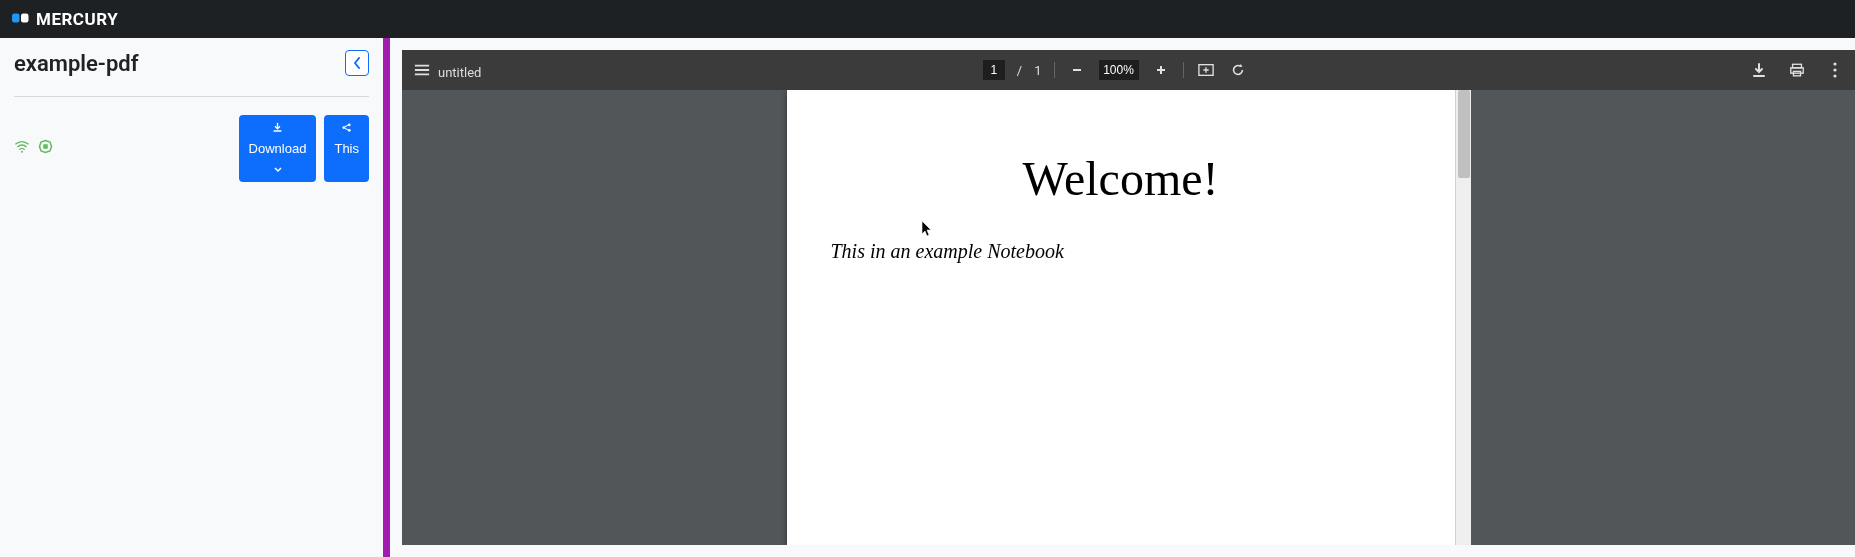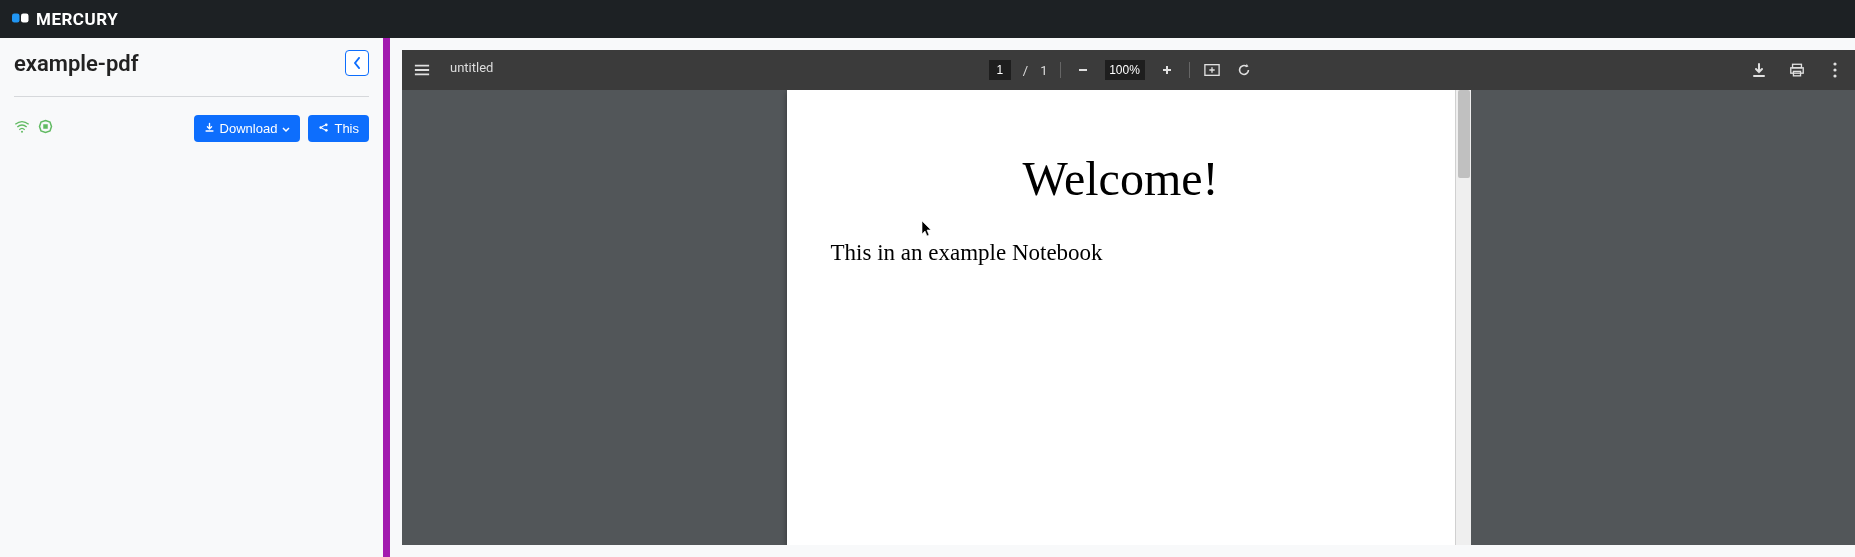--- a/index.html
+++ b/index.html
@@ -77,20 +77,21 @@
     background: #0d6efd;
     color: #fff;
     border: none;
     border-radius: 4px;
     padding: 6px 10px;
     font-size: 13px;
     display: inline-flex;
     align-items: center;
     gap: 5px;
     cursor: pointer;
+    flex-direction: column;
   }
   .btn svg { fill: #fff; }
   .main {
     flex: 1;
     background: #f8f9fa;
     padding: 12px;
     padding-right: 0;
     display: flex;
   }
   .pdfwrap {
@@ -102,21 +103,21 @@
   }
   .pdftoolbar {
     height: 40px;
     background: #3b3b3b;
     display: flex;
     align-items: center;
     padding: 0 10px;
     color: #ddd;
     font-size: 13px;
   }
-  .pdftoolbar .left { display: flex; align-items: flex-start; gap: 18px; flex: 0 0 auto; }
+  .pdftoolbar .left { display: flex; align-items: flex-end; gap: 6px; flex: 0 0 auto; }
   .pdftoolbar .center { flex: 1; display: flex; align-items: center; justify-content: center; gap: 12px; }
   .pdftoolbar .right { display: flex; align-items: center; gap: 18px; flex: 0 0 auto; }
   .iconbtn {
     width: 20px; height: 20px;
     display: flex; align-items: center; justify-content: center;
     cursor: pointer;
     color: #e0e0e0;
   }
   .page-input {
     width: 22px; height: 20px;
@@ -152,22 +153,23 @@
     color: #000000;
     position: relative;
   }
   .page h1 {
     font-size: 48px;
     font-weight: 400;
     text-align: center;
     margin: 10px 0 34px 0;
   }
   .page p {
-    font-size: 23px;
+    font-size: 20px;
     font-weight: 400;
+    font-style: italic;
   }
   .scrollbar-vert {
     width: 16px;
     background: #efefef;
     border-left: 1px solid #d0d0d0;
     position: relative;
   }
   .scrollbar-vert::before {
     content: "";
     position: absolute;

